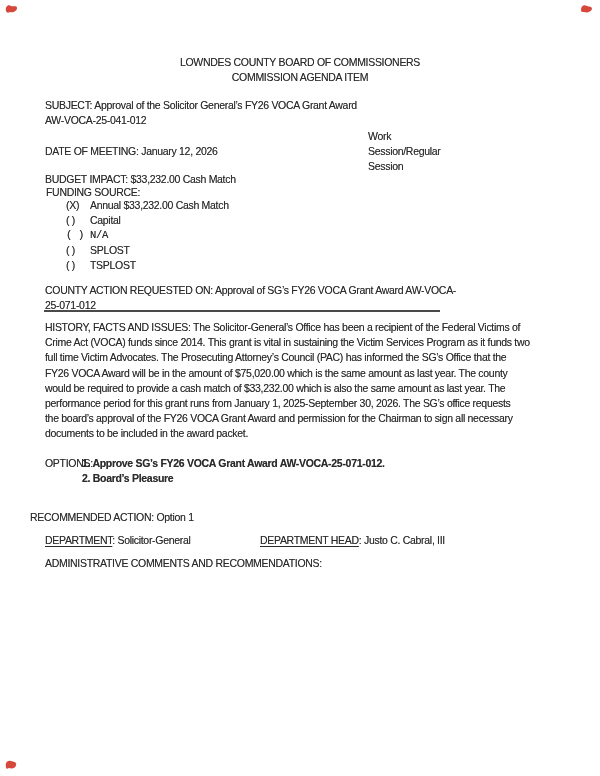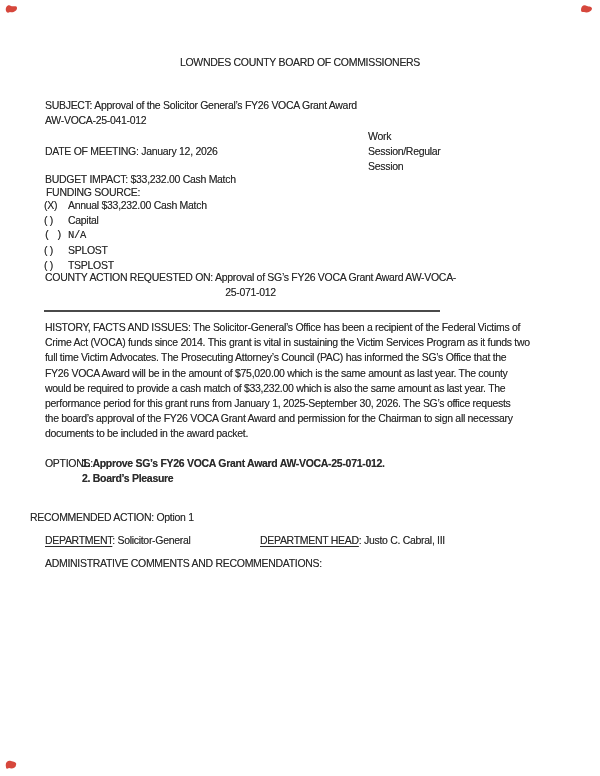--- a/index.html
+++ b/index.html
@@ -16,23 +16,23 @@
     text-shadow: 0 0 0.3px rgba(45,45,45,0.55);
   }
   .abs { position: absolute; }
   .line { line-height: 15px; white-space: nowrap; }
   .header { left: 0; top: 55px; width: 600px; text-align: center; line-height: 15px; }
   .subject { left: 45px; top: 98px; line-height: 15px; }
   .work-session { left: 368px; top: 129px; line-height: 15px; }
   .date-meeting { left: 45px; top: 144px; }
   .budget { left: 45px; top: 172px; }
   .funding-label { left: 46px; top: 185px; }
-  .fund-row { position: absolute; left: 44px; height: 15px; }
+  .fund-row { position: absolute; left: 66px; height: 15px; }
   .fund-mark { display: inline-block; width: 24px; }
-  .county-action { left: 45px; top: 270px; line-height: 15px; text-align: center; }
+  .county-action { left: 45px; top: 283px; line-height: 15px; }
   .rule { left: 44px; top: 310px; width: 396px; height: 1.6px; background: #4a4a4a; }
   .history { left: 45px; top: 320px; line-height: 15.2px; }
   .history div { white-space: nowrap; }
   .options-label { left: 45px; top: 456px; }
   .options-items { left: 82px; top: 456px; line-height: 15px; font-weight: bold; }
   .recommended { left: 30px; top: 510px; text-align: center; }
   .dept-row { left: 45px; top: 533px; width: 520px; }
   .dept-head { position: absolute; left: 215px; top: 0; white-space: nowrap; }
   .ul { text-decoration: underline; text-underline-offset: 2px; }
   .admin { left: 45px; top: 556px; }
@@ -55,20 +55,21 @@
       </svg>
   </div>
   <div class="corner-mark" style="left:5px; top:760px;">
     <svg width="13" height="9" viewBox="0 0 13 9">
         <path d="M1,7 C0,3 2,0 6,1 C9,2 12,2 11,5 C11,8 7,9 4,8 C2,9 1,9 1,7 Z" fill="#d2372b" opacity="0.92"></path>
       </svg>
   </div>
 
   <div class="abs header">
     <div>LOWNDES COUNTY BOARD OF COMMISSIONERS</div>
+    <div>COMMISSION AGENDA ITEM</div>
   </div>
 
   <div class="abs subject">
     <div>SUBJECT: Approval of the Solicitor General’s FY26 VOCA Grant Award</div>
     <div>AW-VOCA-25-041-012</div>
   </div>
 
   <div class="abs work-session">
     <div>Work</div>
     <div>Session/Regular</div>

